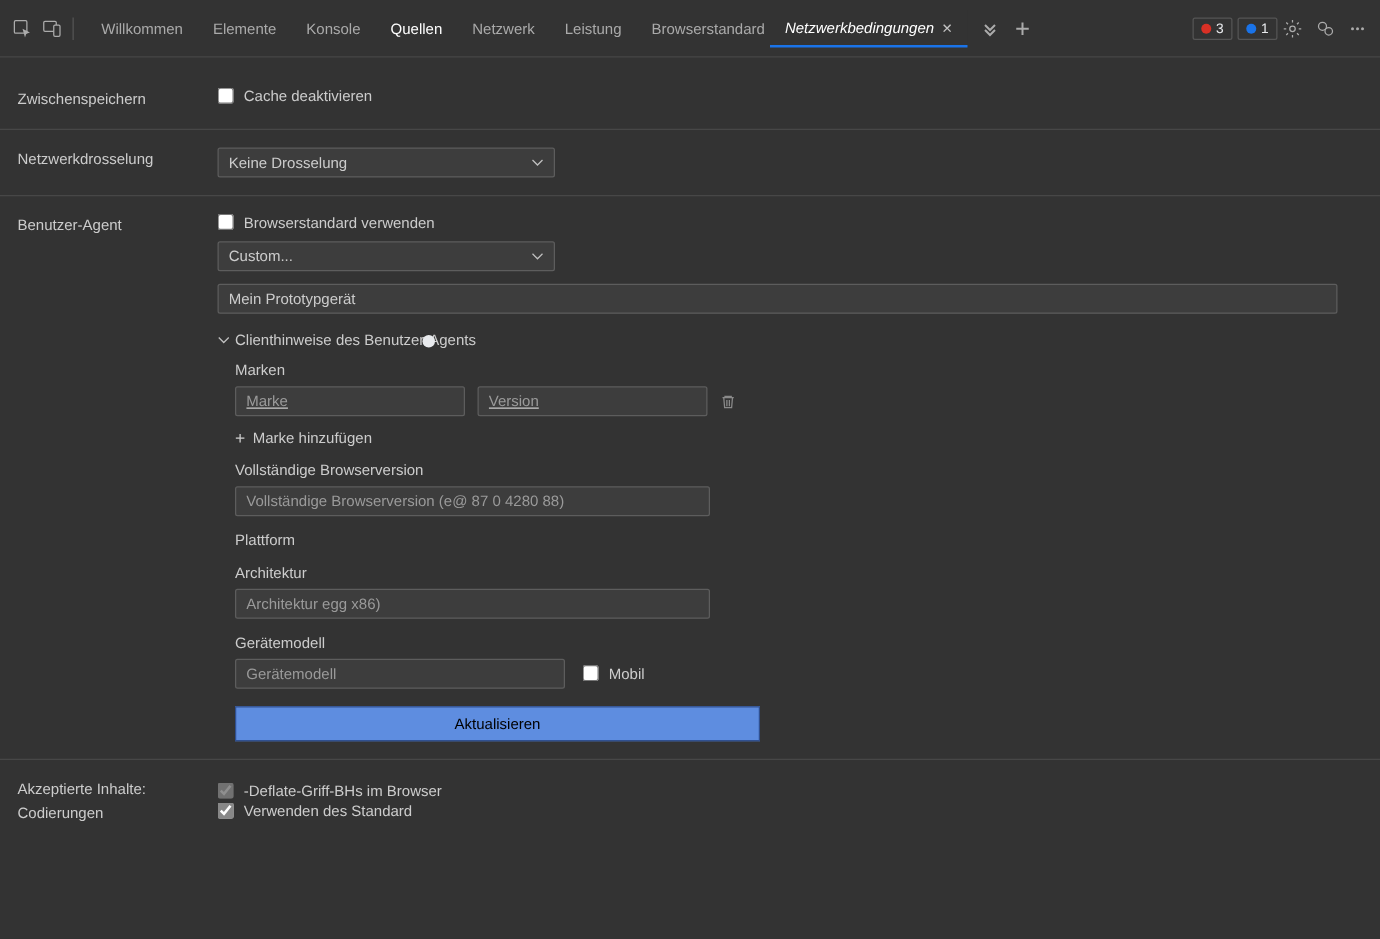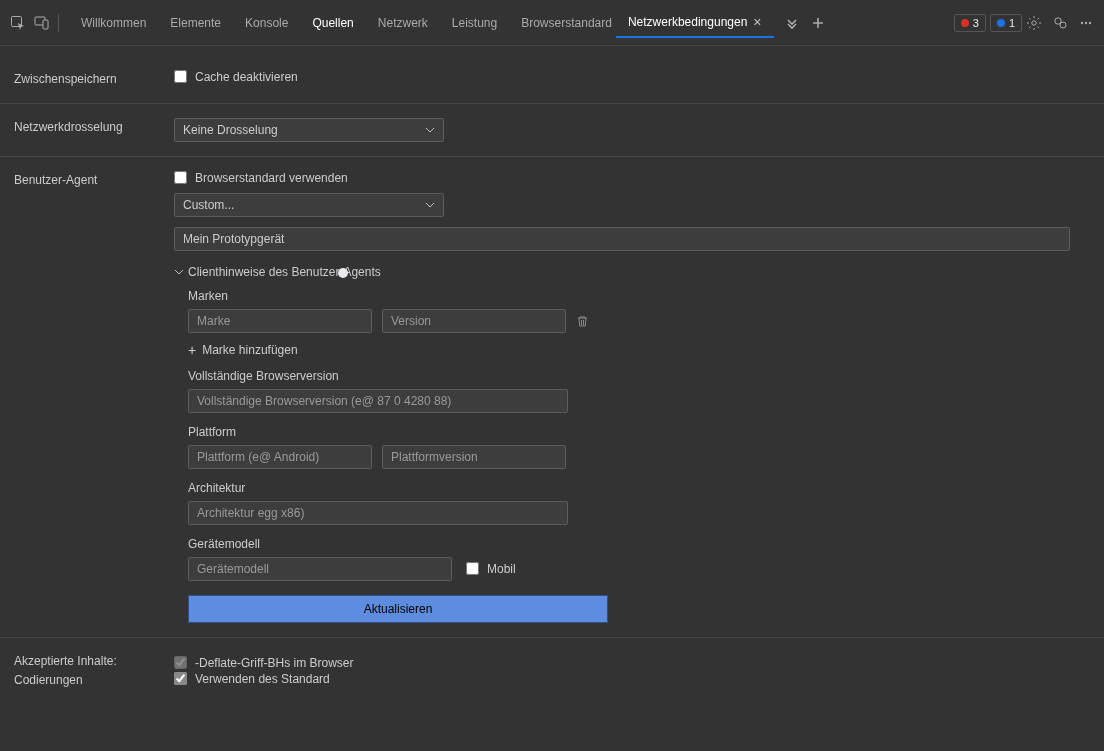--- a/index.html
+++ b/index.html
@@ -42,21 +42,21 @@
     .tab {
       padding: 0 12px;
       height: 30px;
       display: flex;
       align-items: center;
       color: #aaaaaa;
       cursor: pointer;
       font-size: 12px;
       white-space: nowrap;
     }
-    .tab.drawer-tab { color: #aaaaaa; }
+    .tab.drawer-tab { color: #aaaaaa; font-style: italic; }
     .tab.active-panel { color: #ffffff; }
     .tab.active-drawer {
       color: #ffffff;
       border-bottom: 2px solid #1a73e8;
       background: #333333;
     }
     
     .tab-close {
       margin-left: 6px;
       opacity: 0.7;
@@ -190,21 +190,21 @@
       margin-top: 12px;
       margin-bottom: 6px;
       color: #cccccc;
     }
     
     .brand-row {
       display: flex;
       align-items: center;
       gap: 10px;
     }
-    .brand-row .text-input { width: 184px; }
+    .brand-row .text-input { width: 184px; text-decoration: underline; }
     
     .trash-icon {
       cursor: pointer;
       opacity: 0.7;
       display: flex;
     }
     
     .add-brand-btn {
       display: flex;
       align-items: center;
@@ -398,24 +398,20 @@
         
         <button class="add-brand-btn">
           <span class="plus">+</span>
           <span>Marke hinzufügen</span>
         </button>
         
         <div class="ch-label">Vollständige Browserversion</div>
         <input class="text-input input-medium" placeholder="Vollständige Browserversion (e@ 87 0 4280 88)" style="">
         
         <div class="ch-label">Plattform</div>
-        <div class="platform-row">
-          <input class="text-input input-small" placeholder="Plattform (e@ Android)" style="">
-          <input class="text-input input-small" placeholder="Plattformversion" style="">
-        </div>
         
         <div class="ch-label">Architektur</div>
         <input class="text-input input-medium" placeholder="Architektur egg x86)" style="">
         
         <div class="ch-label">Gerätemodell</div>
         <div class="device-row">
           <input class="text-input" placeholder="Gerätemodell" style="">
           <div class="checkbox-row" style="margin:0;">
             <input type="checkbox" style="">
             <label>Mobil</label>

